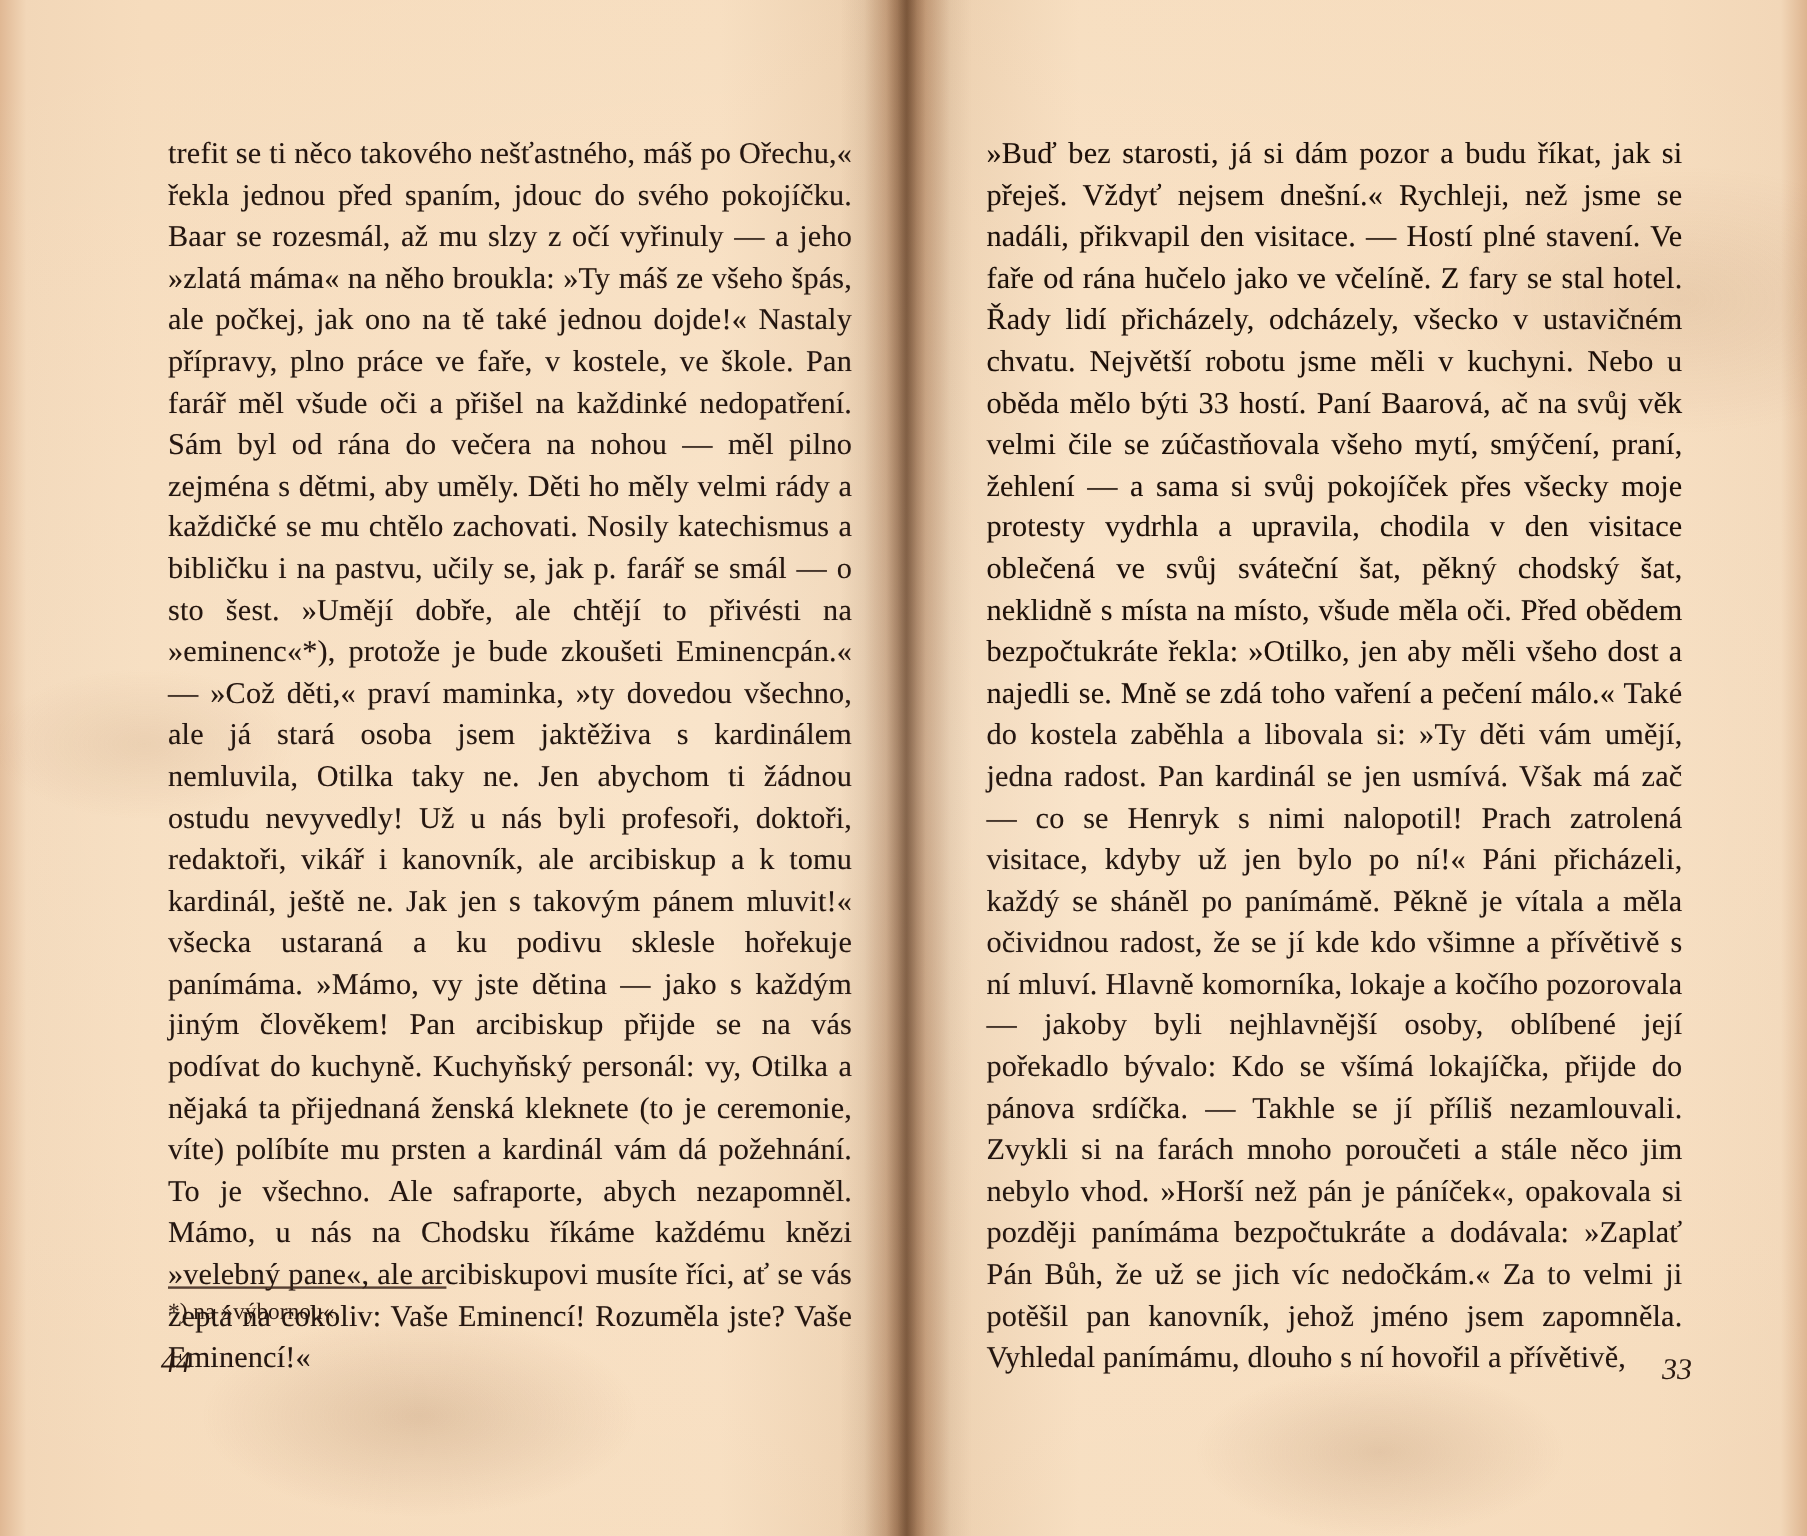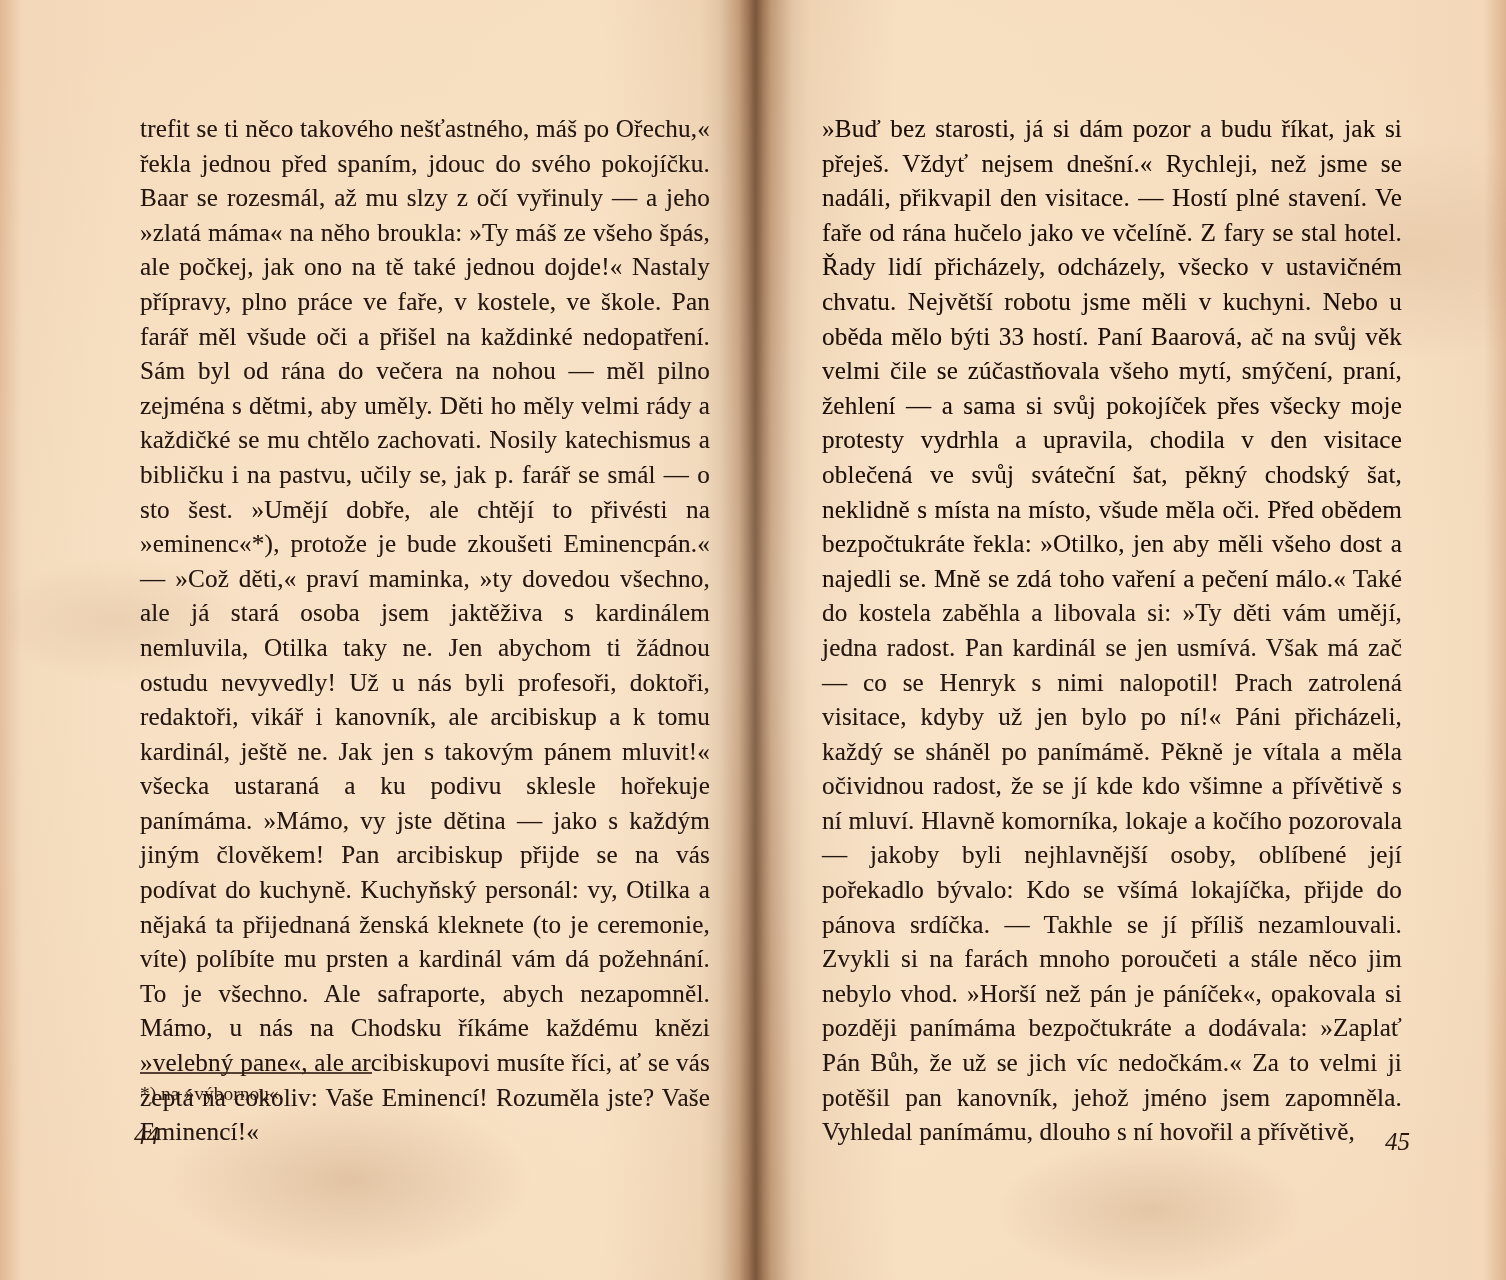--- a/index.html
+++ b/index.html
@@ -140,16 +140,16 @@
   </div>
 
   <div class="gutter-shadow"></div>
 
   <div class="page page-right">
     <div class="textblock right-text">
       <span class="heavy">»Buď bez starosti, já si dám pozor a budu říkat, jak si přeješ. Vždyť nejsem dnešní.« Rychleji, než jsme se nadáli, přikvapil den visitace. — Hostí plné stavení. Ve faře od rána hučelo jako ve včelíně. Z fary se stal hotel. Řady lidí přicházely, odcházely, všecko v ustavičném chvatu. Největší robotu jsme měli v kuchyni. Nebo u oběda mělo býti 33 hostí. Paní Baarová, ač na svůj věk velmi čile se zúčastňovala všeho mytí, smýčení, praní, žehlení — a sama si svůj pokojíček přes všecky moje protesty vydrhla a upravila, chodila v den visitace oblečená ve svůj sváteční šat, pěkný chodský šat, neklidně s místa na místo, všude měla oči. Před obědem bezpočtukráte řekla: »Otilko, jen aby měli všeho dost a najedli se. Mně se zdá toho vaření a pečení málo.«</span>
       <span>Také do kostela zaběhla a libovala si: »Ty děti vám umějí, jedna radost. Pan kardinál se jen usmívá. Však má zač — co se Henryk s nimi nalopotil! Prach zatrolená visitace, kdyby už jen bylo po ní!« Páni přicházeli, každý se sháněl po panímámě. Pěkně je vítala a měla očividnou radost, že se jí kde kdo všimne a přívětivě s ní mluví. Hlavně komorníka, lokaje a kočího pozorovala — jakoby byli nejhlavnější osoby, oblíbené její pořekadlo bývalo: Kdo se všímá lokajíčka, přijde do pánova srdíčka. — Takhle se jí příliš nezamlouvali. Zvykli si na farách mnoho poroučeti a stále něco jim nebylo vhod. »Horší než pán je páníček«, opakovala si později panímáma bezpočtukráte a dodávala: »Zaplať Pán Bůh, že už se jich víc nedočkám.« Za to velmi ji potěšil pan kanovník, jehož jméno jsem zapomněla. Vyhledal panímámu, dlouho s ní hovořil a přívětivě,</span>
     </div>
 
-    <div class="folio folio-right">45</div>
+    <div class="folio folio-right">33</div>
   </div>
 
 </div>
 
 </body></html>

